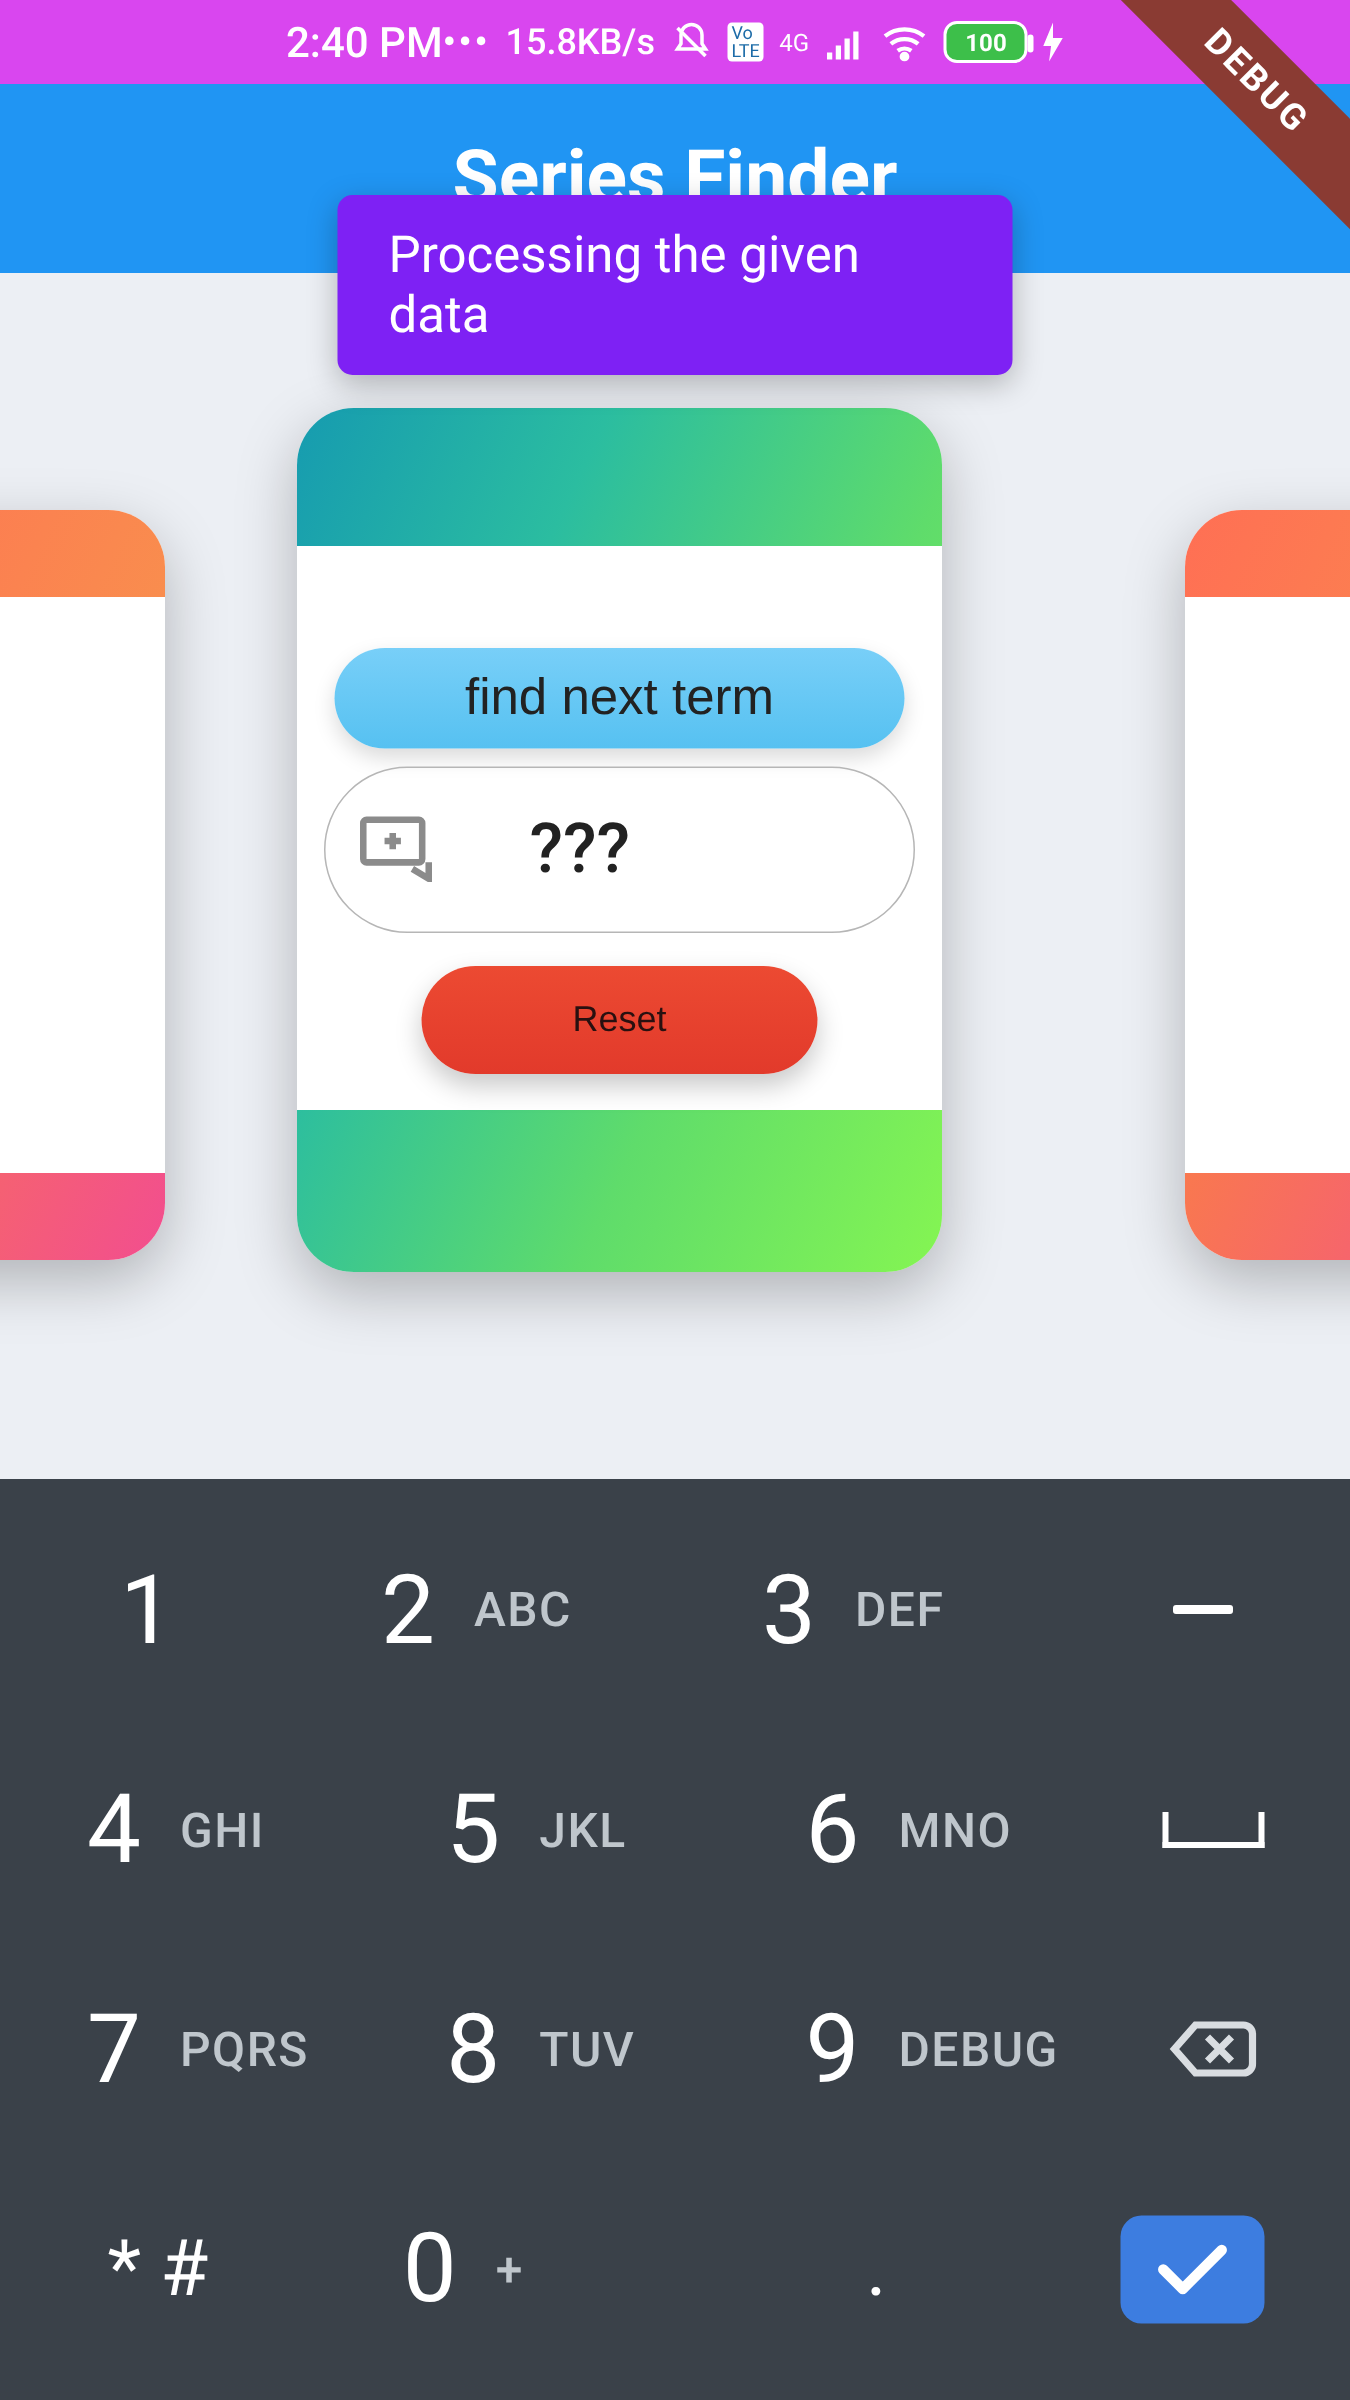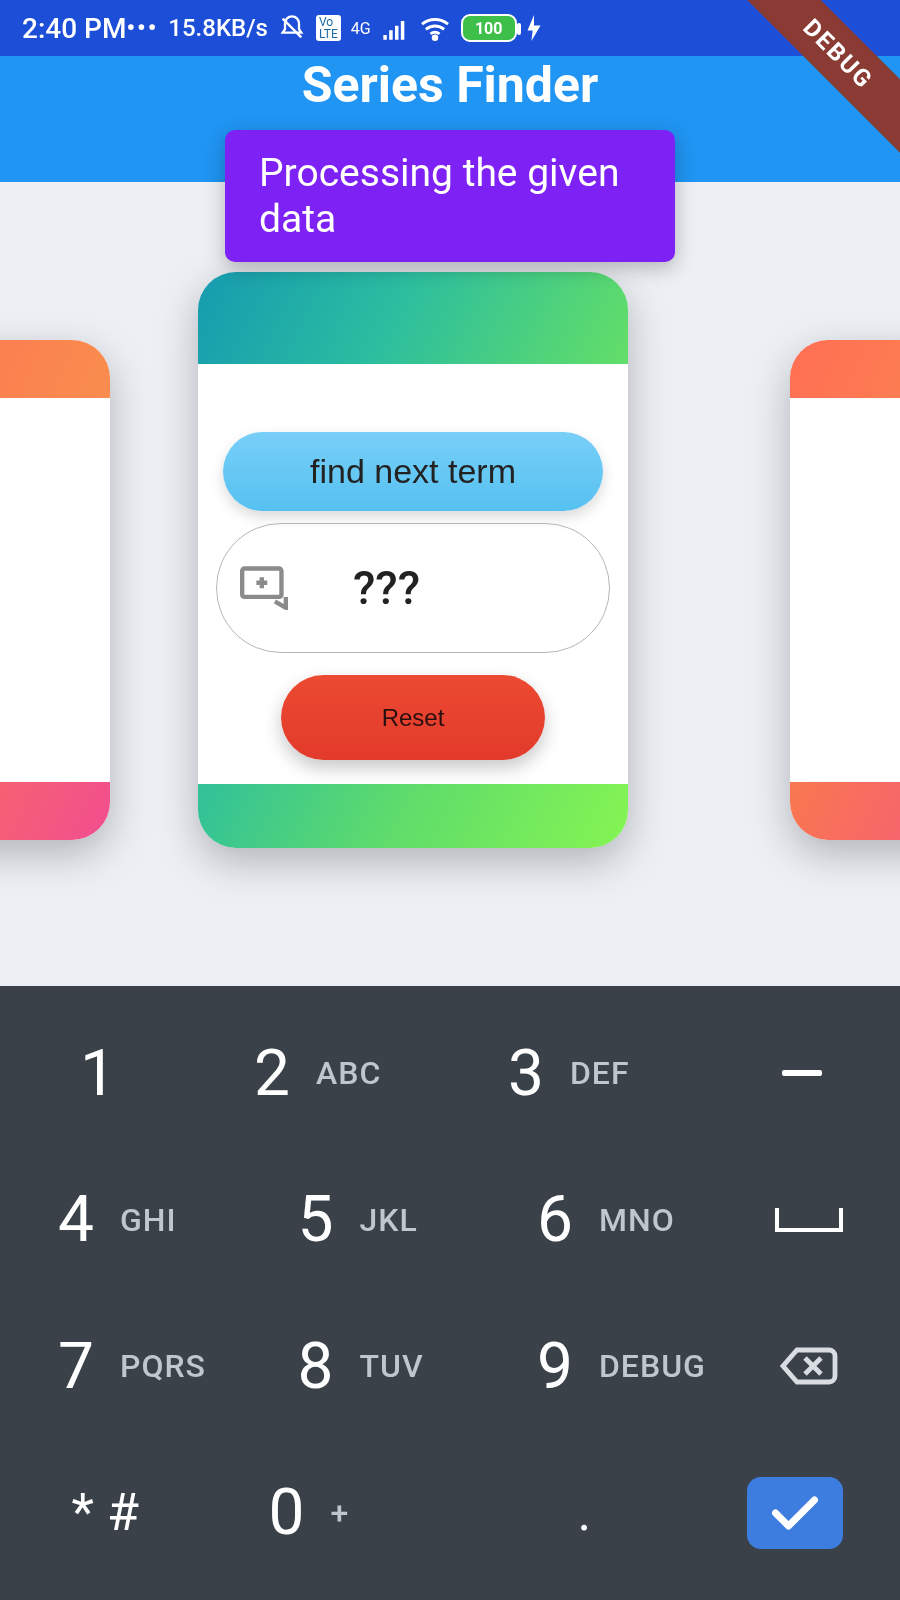--- a/index.html
+++ b/index.html
@@ -1,66 +1,66 @@
 <!DOCTYPE html>
 <html><head>
 <meta charset="utf-8">
 <style>
   * { margin: 0; padding: 0; box-sizing: border-box; }
   html, body { width: 900px; height: 1600px; overflow: hidden; font-family: -apple-system, Roboto, Arial, sans-serif; }
   body { background: #eceff4; position: relative; }
 
   
   .status-bar {
-    height: 56px; background: #1d4ed8; color: #fff;
-    display: flex; align-items: center; justify-content: flex-start;
+    height: 56px; background: #d946ef; color: #fff;
+    display: flex; align-items: center; justify-content: center;
     padding: 0 22px; font-size: 28px; font-weight: 500;
   }
   .status-right { display: flex; align-items: center; gap: 10px; font-size: 24px; }
   .status-right .dots { letter-spacing: 2px; font-weight: 700; }
   .status-right svg { display: block; }
   .battery-pill {
     width: 56px; height: 28px; border: 2px solid #fff; border-radius: 9px;
     display: flex; align-items: center; justify-content: center; position: relative;
     background: #3dbf4a;
   }
   .battery-pill::after { content:""; position:absolute; right:-6px; top:7px; width:4px; height:12px; background:#fff; border-radius:2px; }
   .battery-pill span { font-size: 16px; font-weight: 700; color: #fff; }
 
   
-  .app-bar { height: 126px; background: #2095f3; display:flex; justify-content:center; }
+  .app-bar { height: 126px; background: #2095f3; display:flex; align-items:center; justify-content:center; }
   .app-title { color:#fff; font-size: 50px; font-weight: 700; }
 
   
   .debug-ribbon {
     position: absolute; top: 28px; right: -68px; width: 260px; height: 52px;
     background: #8a3b33; color:#fff; transform: rotate(45deg);
     display:flex; align-items:center; justify-content:center;
     font-size: 24px; font-weight: 700; letter-spacing: 2px;
   }
 
   
   .toast {
     position: absolute; top: 130px; left: 50%; transform: translateX(-50%);
-    background: #7e21f4; color:#fff; font-size: 39px; padding: 20px 34px;
+    background: #7e21f4; color:#fff; font-size: 34px; padding: 20px 34px;
     border-radius: 10px; box-shadow: 0 6px 20px rgba(0,0,0,0.25); z-index: 50;
   }
 
   
   .card-row { position: absolute; top: 272px; left:0; right:0; height: 620px; }
   .card {
     position: absolute; border-radius: 38px; box-shadow: 0 14px 40px rgba(0,0,0,0.25);
     overflow: hidden; background: #fff;
   }
   .card-center {
     width: 430px; height: 576px; left: 198px; top: 0;
     background: linear-gradient(115deg, #169bb0 0%, #2bbda0 30%, #5fdc6b 65%, #85f552 100%);
     display:flex; flex-direction:column;
   }
-  .card-center-inner { background:#fff; flex: 0 0 auto; margin-top: 92px; margin-bottom: 64px; height: 420px; display:flex; flex-direction:column; align-items:center; gap: 12px; padding: 68px 20px 24px; }
+  .card-center-inner { background:#fff; flex: 0 0 auto; margin-top: 92px; margin-bottom: 64px; height: 376px; display:flex; flex-direction:column; align-items:center; gap: 12px; padding: 68px 20px 24px; }
   .find-btn {
     background: linear-gradient(180deg, #78cff8 0%, #56c1f1 100%);
     color: #222; font-size: 34px; font-weight: 500;
     width: 380px; height: 80px; border-radius: 50px; border:none;
     box-shadow: 0 6px 14px rgba(0,0,0,0.15);
   }
   .result-field {
     width: 394px; height: 132px; border: 1.5px solid #b6b6b6; border-radius: 70px;
     display:flex; align-items:center; gap: 40px; padding: 0 18px;
   }

